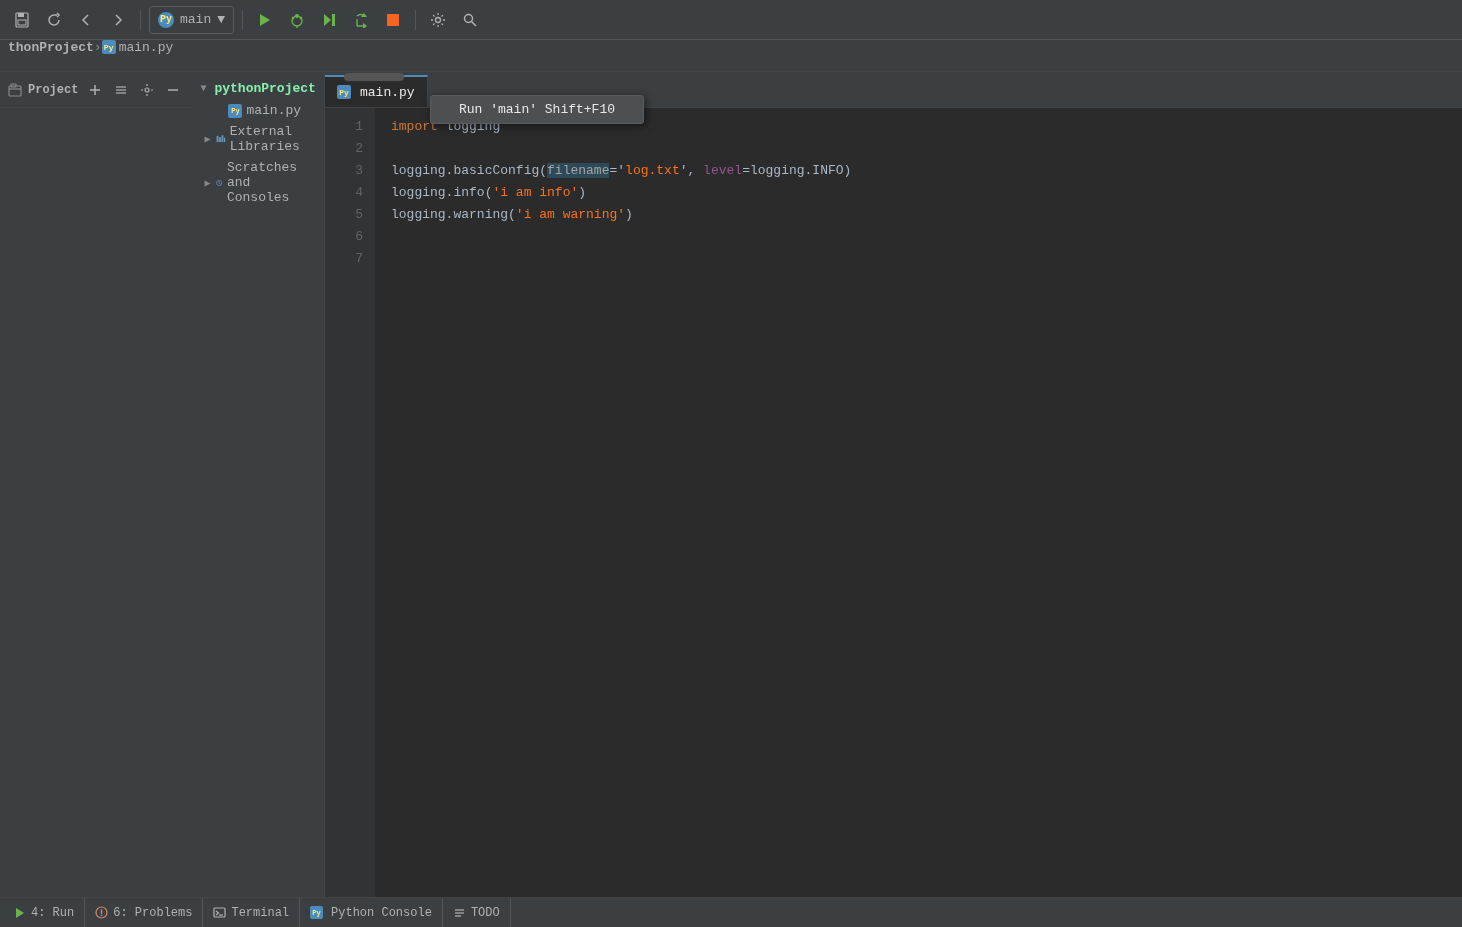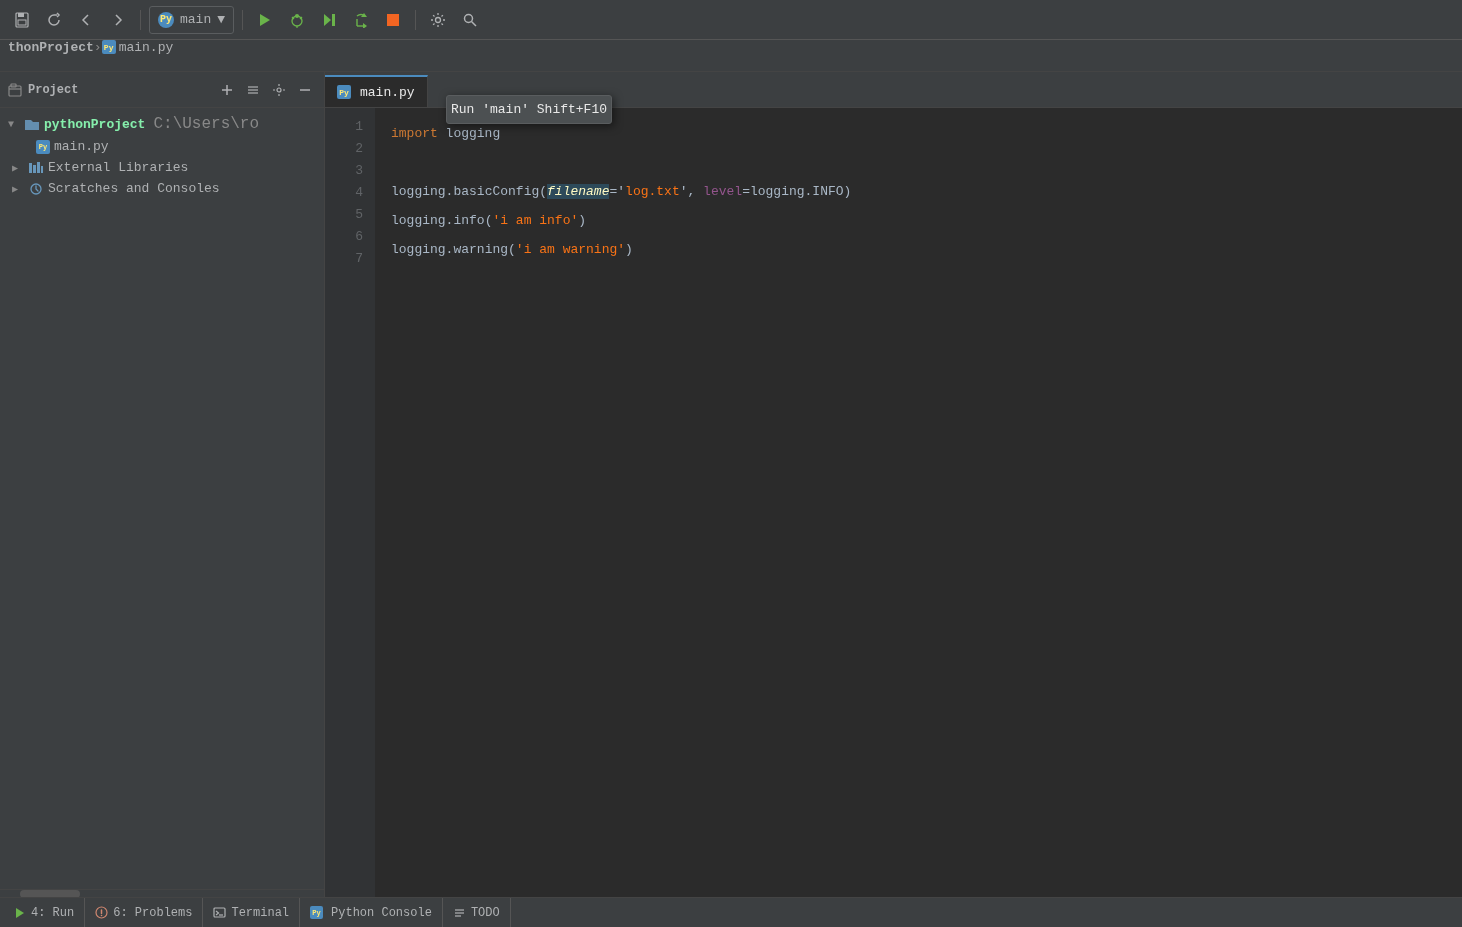--- a/index.html
+++ b/index.html
@@ -100,21 +100,21 @@
       flex: 1;
       overflow: hidden;
     }
 
     
     .sidebar {
       width: 325px;
       background: #3c3f41;
       border-right: 1px solid #444;
       display: flex;
-      flex-direction: column;
+      flex-direction: row;
       flex-shrink: 0;
     }
     .sidebar-header {
       height: 36px;
       display: flex;
       align-items: center;
       padding: 0 8px;
       gap: 6px;
       border-bottom: 1px solid #444;
       background: #3c3f41;
@@ -217,25 +217,25 @@
     .tab.active {
       background: #2b2b2b;
       border-top-color: #4b8bbe;
       color: #e8e8e8;
     }
 
     
     .tooltip-overlay {
       position: absolute;
       top: 95px;
-      left: 446px;
+      left: 430px;
       background: #4c5052;
       border: 1px solid #5a5d5f;
       border-radius: 3px;
-      padding: 6px 4px;
+      padding: 6px 28px;
       font-size: 13px;
       color: #e8e8e8;
       z-index: 100;
       white-space: nowrap;
       box-shadow: 2px 2px 8px rgba(0,0,0,0.5);
     }
 
     
     .code-editor {
       flex: 1;
@@ -258,27 +258,27 @@
     .line-numbers div { height: 22px; }
 
     .code-content {
       flex: 1;
       padding: 8px 16px;
       font-size: 13px;
       line-height: 22px;
       overflow: auto;
       background: #2b2b2b;
     }
-    .code-line { height: 22px; white-space: pre; margin-top: 7px; }
+    .code-line { height: 22px; white-space: pre; }
 
     
     .kw { color: #cc7832; } 
     .fn { color: #a9b7c6; } 
     .param { color: #94558d; } 
-    .param-hl { color: #fef9c3; background: #2d4a5a; font-style: italic; } 
+    .param-hl { color: #a3a3a3; background: #2d4a5a; } 
     .str { color: #f97316; } 
     .builtin { color: #a9b7c6; }
     .dot { color: #a9b7c6; }
     .paren { color: #a9b7c6; }
 
     
     .status-bar {
       height: 30px;
       background: #3c3f41;
       border-top: 1px solid #444;

